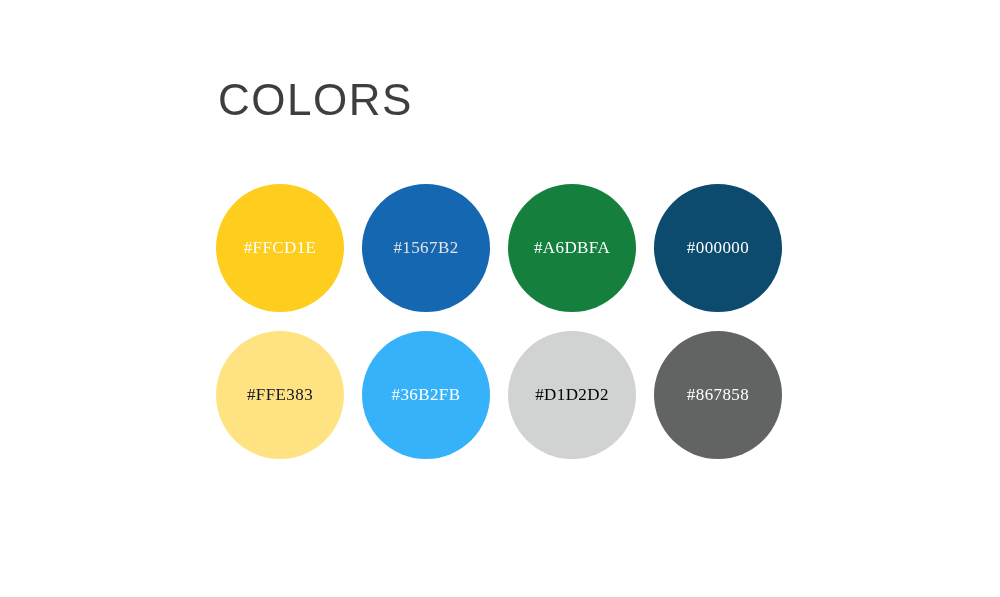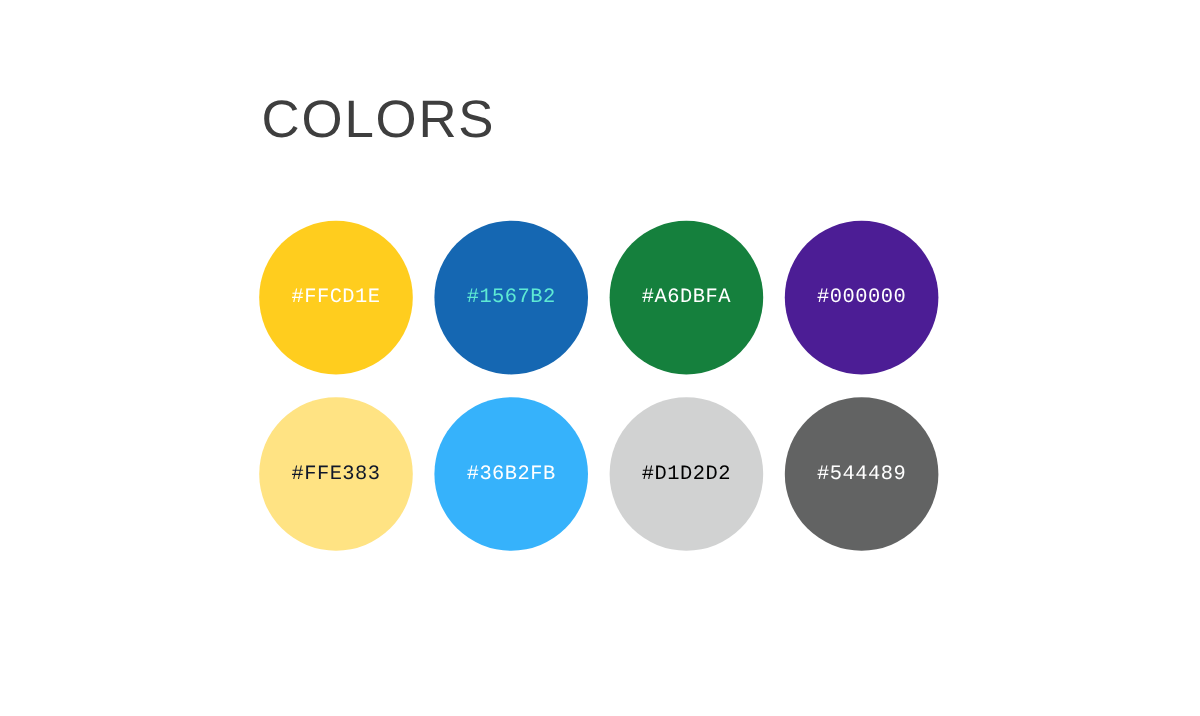--- a/index.html
+++ b/index.html
@@ -49,56 +49,56 @@
     width: 128px;
     height: 128px;
     border-radius: 50%;
     display: flex;
     align-items: center;
     justify-content: center;
     box-sizing: border-box;
   }
 
   .swatch-label {
-    font-family: Liberation Mono, monospace;
+    font-family: Liberation Serif, serif;
     font-size: 17px;
     font-weight: 300;
     letter-spacing: 0.4px;
     color: #ffffff;
     white-space: nowrap;
     user-select: none;
   }
 </style>
 </head>
 <body style="background: rgb(255, 255, 255);">
 
 <div class="page">
 
   <div class="palette-title" style="color: rgb(62, 62, 62);">COLORS</div>
 
   <div class="swatch-grid">
       <div class="swatch" style="background: rgb(255, 205, 30);">
         <span class="swatch-label" style="color: rgb(255, 255, 255);">#FFCD1E</span>
       </div>
       <div class="swatch" style="background: rgb(21, 103, 178);">
-        <span class="swatch-label" style="color: #5eead4;">#1567B2</span>
+        <span class="swatch-label" style="color: #e5e5e5;">#1567B2</span>
       </div>
       <div class="swatch" style="background: #15803d;">
         <span class="swatch-label" style="color: rgb(255, 255, 255);">#A6DBFA</span>
       </div>
-      <div class="swatch" style="background: #4c1d95;">
+      <div class="swatch" style="background: #0c4a6e;">
         <span class="swatch-label" style="color: rgb(255, 255, 255);">#000000</span>
       </div>
       <div class="swatch" style="background: rgb(255, 227, 131);">
         <span class="swatch-label" style="color: #0f172a;">#FFE383</span>
       </div>
       <div class="swatch" style="background: rgb(54, 178, 251);">
         <span class="swatch-label" style="color: rgb(255, 255, 255);">#36B2FB</span>
       </div>
       <div class="swatch" style="background: rgb(209, 210, 210);">
         <span class="swatch-label" style="color: #000000;">#D1D2D2</span>
       </div>
       <div class="swatch" style="background: rgb(98, 99, 99);">
-        <span class="swatch-label" style="color: rgb(255, 255, 255);">#544489</span>
+        <span class="swatch-label" style="color: rgb(255, 255, 255);">#867858</span>
       </div>
     </div>
 
 </div>
 
 </body></html>

